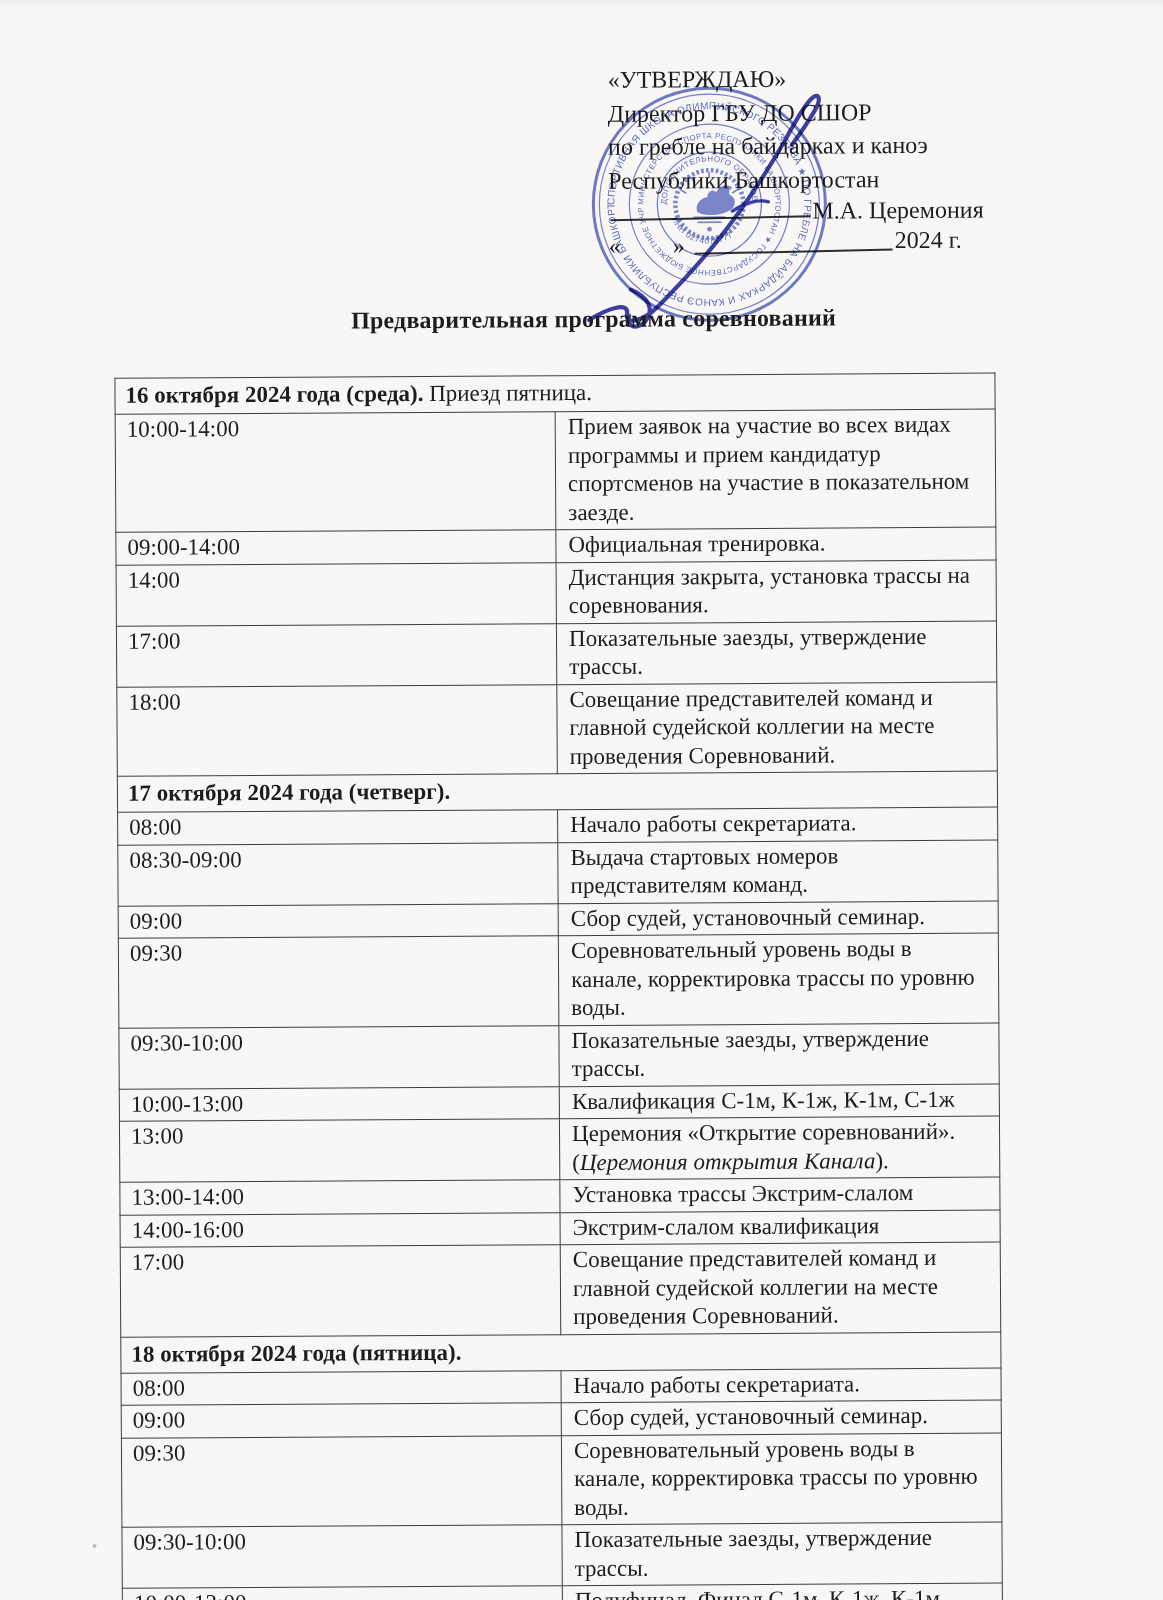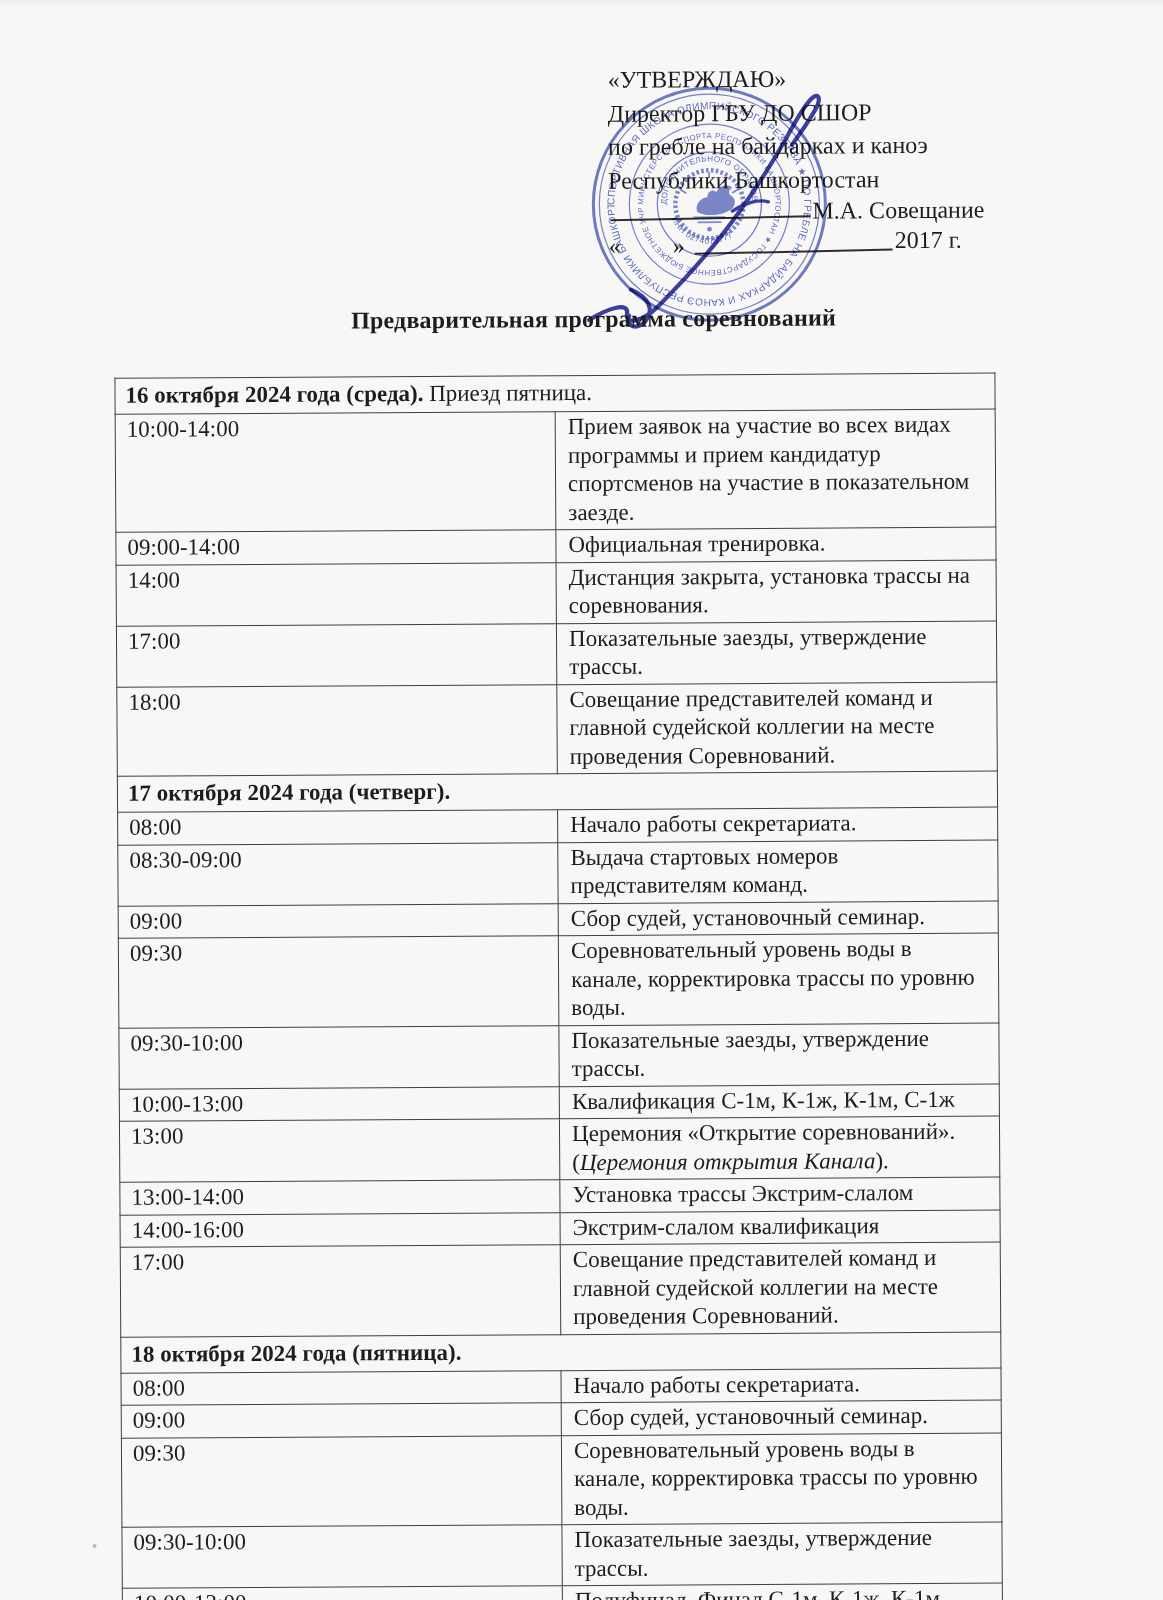--- a/index.html
+++ b/index.html
@@ -64,25 +64,25 @@
 
 <div class="page">
   <div class="tilt">
 
     <div class="approval">
       <div>«УТВЕРЖДАЮ»</div>
       <div>Директор ГБУ ДО СШОР</div>
       <div>по гребле на байдарках и каноэ</div>
       <div>Республики Башкортостан</div>
       <div class="abs sig-rule"></div>
-      <div class="abs signatory">М.А. Совещание</div>
+      <div class="abs signatory">М.А. Церемония</div>
       <div class="abs q-open">«</div>
       <div class="abs q-close">»</div>
       <div class="abs date-rule"></div>
-      <div class="abs date-suffix">2017 г.</div>
+      <div class="abs date-suffix">2024 г.</div>
     </div>
 
     <svg class="stamp" width="300" height="300" viewBox="0 0 300 300">
       <defs>
         <path id="ringA" d="M 55,150 A 95,95 0 1 1 245,150 A 95,95 0 1 1 55,150"></path>
         <path id="ringB" d="M 84,150 A 66,66 0 1 1 216,150 A 66,66 0 1 1 84,150"></path>
         <path id="ringC" d="M 107,150 A 43,43 0 0 1 193,150"></path>
         <path id="innArc" d="M 112,164 A 41,41 0 0 0 188,164"></path>
       </defs>
       <g fill="none" stroke="#4656b6">

